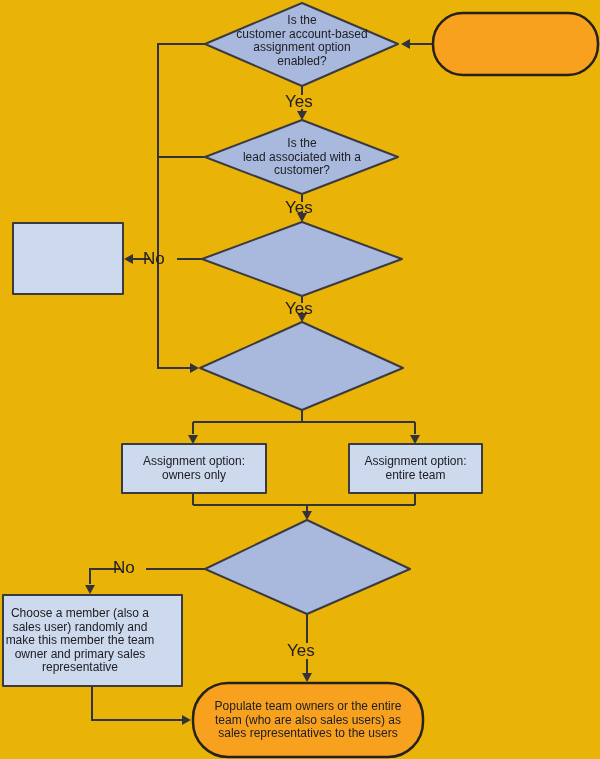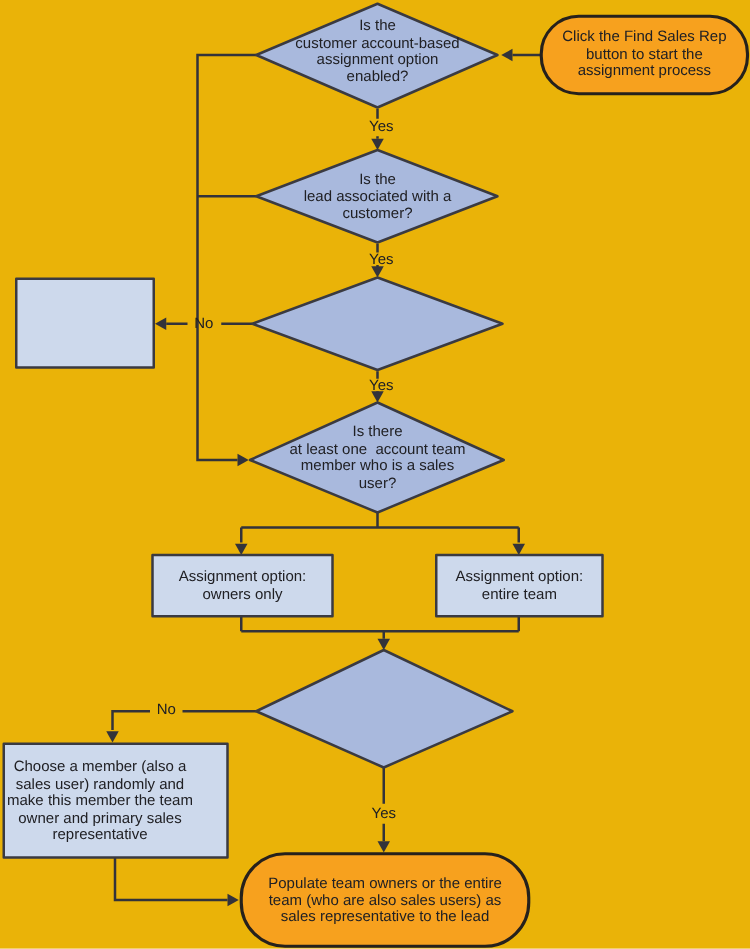--- a/index.html
+++ b/index.html
@@ -19,24 +19,24 @@
   .node-text {
     position: absolute;
     font-size: 12px;
     line-height: 13.5px;
     color: #202024;
     text-align: center;
     white-space: pre;
   }
   .edge-label {
     position: absolute;
-    font-size: 12px;
+    font-size: 17px;
     line-height: 13px;
     color: #202024;
-    text-align: center;
+    text-align: left;
     white-space: pre;
   }
 </style>
 </head>
 <body>
 
 <div class="canvas">
 
   <svg width="600" height="759" viewBox="0 0 600 759">
 
@@ -93,42 +93,35 @@
       <polygon class="shape" points="307,520 410,569 307,614 205,569" fill="#a9b9dd"></polygon>
       <rect class="shape" x="3" y="595" width="179" height="91" fill="#cdd9ec"></rect>
       <rect class="terminal" x="193" y="683" width="230" height="74" rx="35" ry="35" fill="#f7a11e"></rect>
     </g>
   </svg>
 
   <div class="node-text" style="left:202px; top:14px; width:200px;">Is the
 customer account-based
 assignment option
 enabled?</div>
-  <div class="node-text" style="left:435px; top:23px; width:161px;">Click the Find Sales Rep
-button to start the
-assignment process</div>
   <div class="node-text" style="left:202px; top:137px; width:200px;">Is the
 lead associated with a
 customer?</div>
-  <div class="node-text" style="left:197px; top:339px; width:210px;">Is there
-at least one  account team
-member who is a sales
-user?</div>
   <div class="node-text" style="left:122px; top:455px; width:144px;">Assignment option:
 owners only</div>
   <div class="node-text" style="left:349px; top:455px; width:133px;">Assignment option:
 entire team</div>
   <div class="node-text" style="left:3px; top:607px; width:154px;">Choose a member (also a
 sales user) randomly and
 make this member the team
 owner and primary sales
 representative</div>
   <div class="node-text" style="left:193px; top:700px; width:230px;">Populate team owners or the entire
 team (who are also sales users) as
-sales representative to the lead</div>
+sales representatives to the users</div>
 
   <div class="edge-label" style="left:285px; top:95px; width:40px;">Yes</div>
   <div class="edge-label" style="left:285px; top:201px; width:40px;">Yes</div>
   <div class="edge-label" style="left:285px; top:302px; width:40px;">Yes</div>
   <div class="edge-label" style="left:143px; top:252px; width:40px;">No</div>
   <div class="edge-label" style="left:113px; top:561px; width:40px;">No</div>
   <div class="edge-label" style="left:287px; top:644px; width:40px;">Yes</div>
 
 </div>
 

